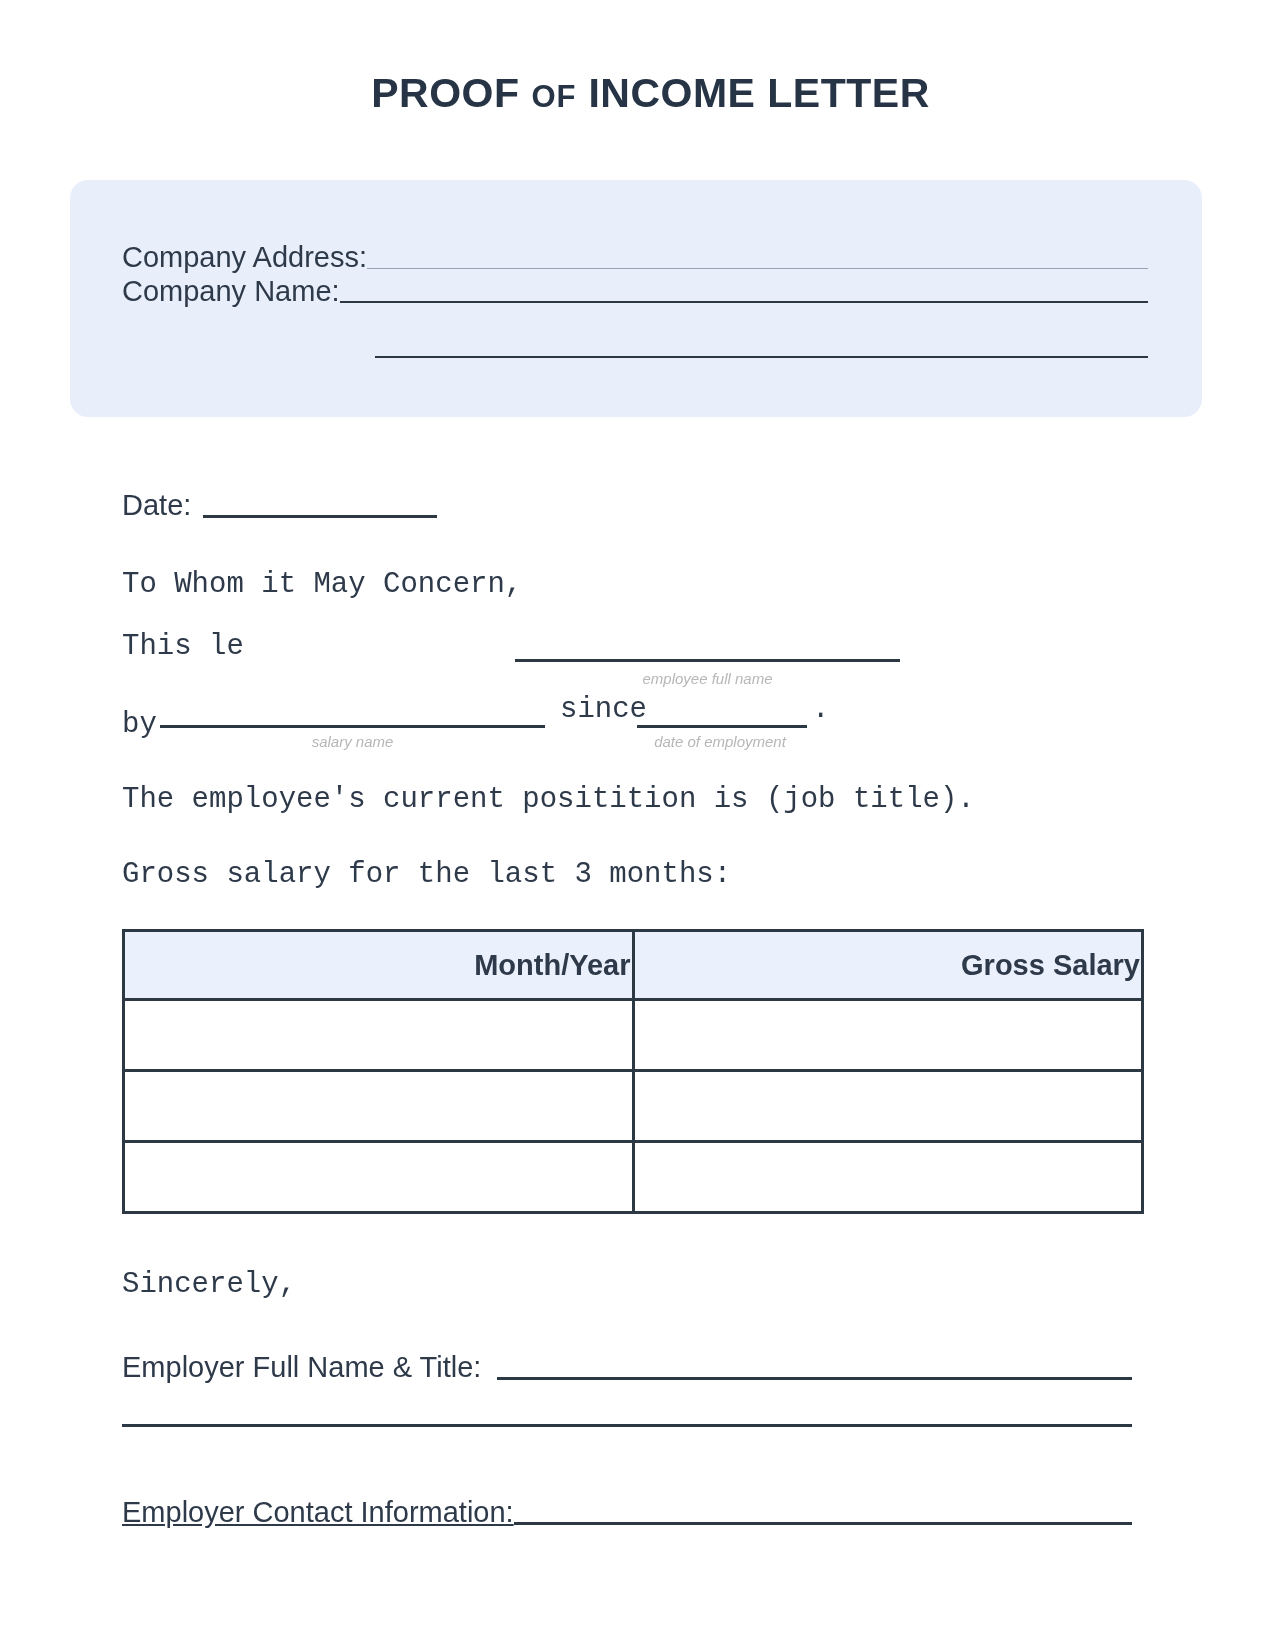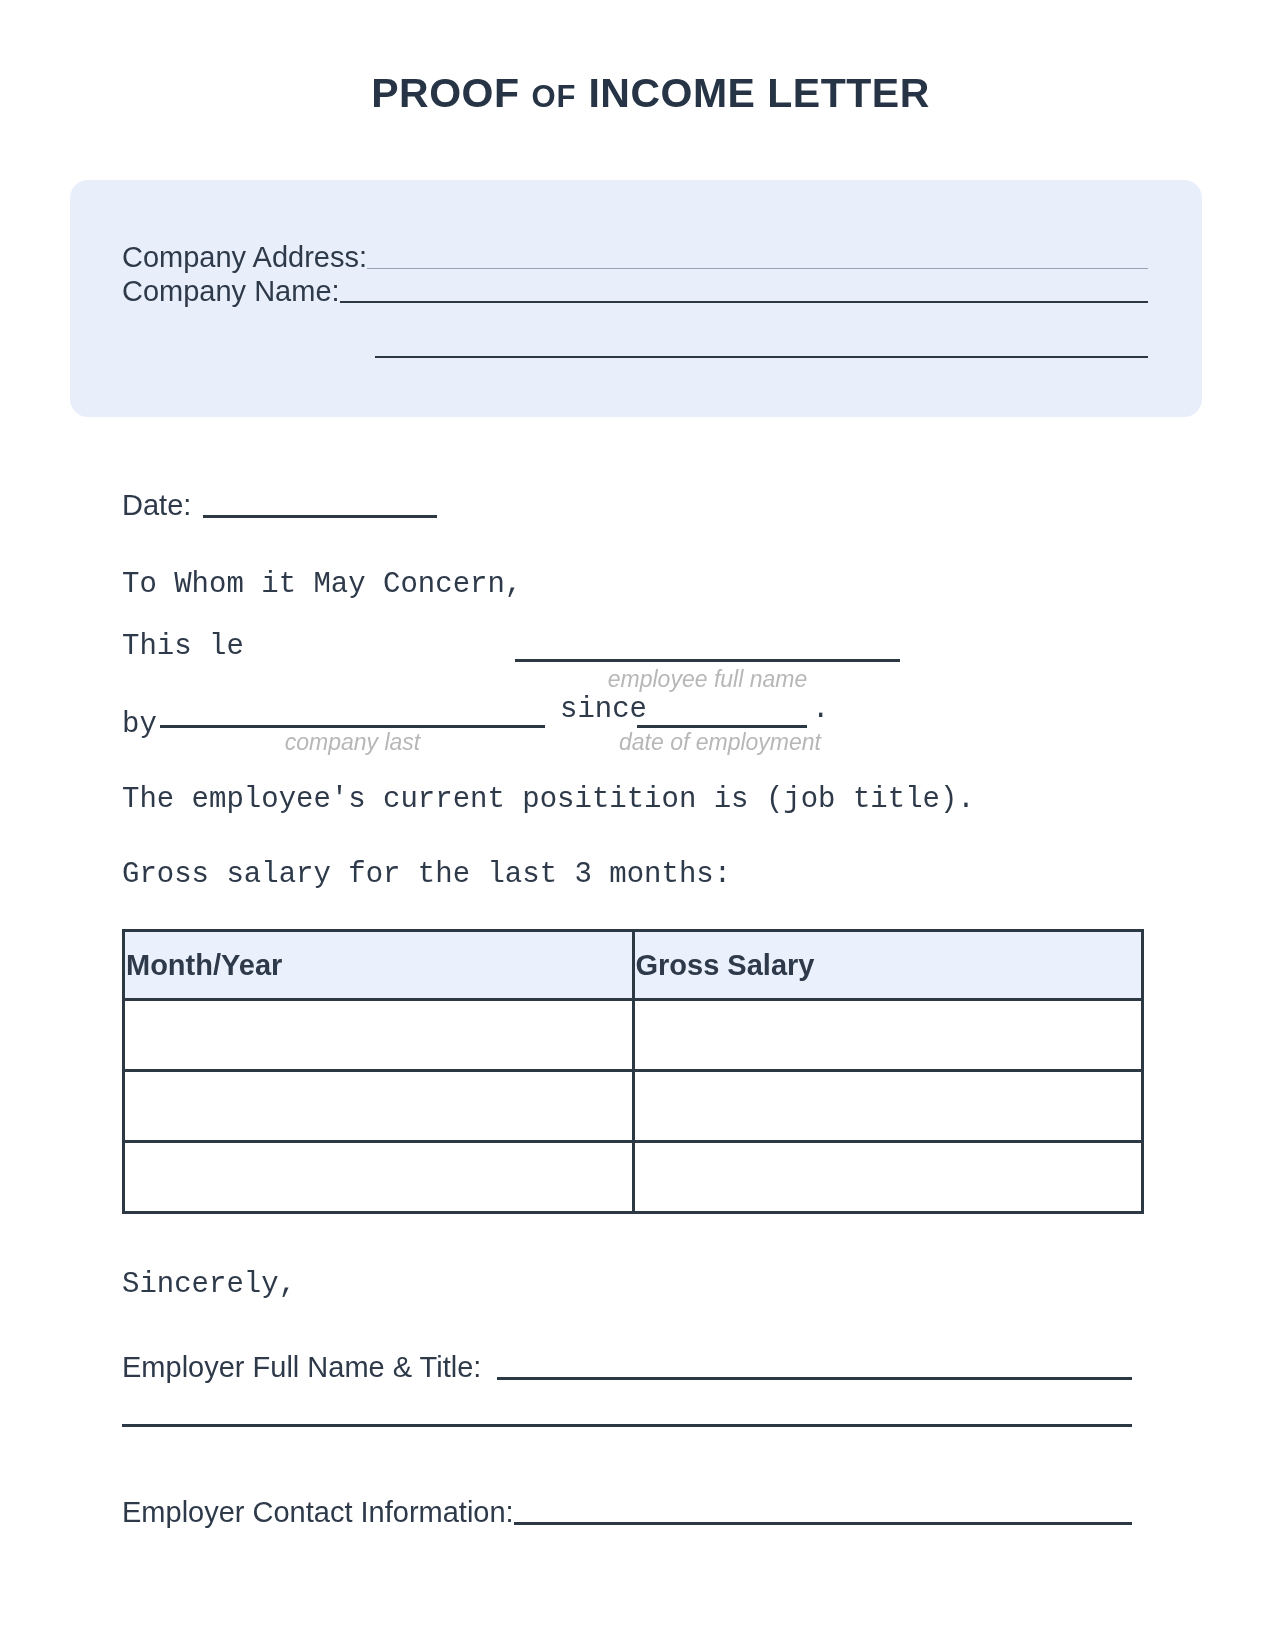--- a/index.html
+++ b/index.html
@@ -44,21 +44,21 @@
   .row-3 .fill-line { margin-left:253px; }
 
   
   .abs { position:absolute; font-size:29px; line-height:34px; white-space:nowrap;font-family:Liberation Mono, monospace; }
 
   
   .hline { position:absolute; border-top:3px solid var(--color-border, #2c3844); height:0; }
 
   .hint {
     position:absolute;
-    font-size:23px; font-style:italic;
+    font-size:15px; font-style:italic;
     color: var(--color-hint, #b7b7b7);
     text-align:center; line-height:22px;
   }
 
   
   .flex-row { position:absolute; display:flex; align-items:flex-end; font-size:29px; line-height:34px;text-align:center; }
   .flex-row .fill-line { border-bottom-width:3px; }
   .date-row .fill-line { flex:0 0 234px; margin-left:12px; margin-bottom:4px; }
   .employer-row { left:122px; width:1010px; }
   .employer-row .fill-line { margin-bottom:4px; }
@@ -69,21 +69,21 @@
     border-collapse:collapse; table-layout:fixed;
   }
   .salary-table th, .salary-table td {
     border:3px solid var(--color-border, #2c3844);
   }
   .salary-table th {
     height:64px;
     background: var(--color-table-header-bg, #eaf1fc);
     font-size:29px; font-weight:bold;
     color: var(--color-text, #2e3a4a);
-    text-align:left; vertical-align:middle;
+    text-align:right; vertical-align:middle;
   }
   .salary-table td { height:66px; background:#ffffff; }
 </style>
 </head>
 <body>
 
 <div class="page">
 
   <h1 class="title"><span>PROOF</span> <span class="small-of">OF</span> <span>INCOME LETTER</span></h1>
 
@@ -110,21 +110,21 @@
 
   <div class="abs" style="left:122px; top:630px;">This le</div>
   <div class="hline" style="left:515px; top:659px; width:385px;"></div>
   <div class="hint" style="left:515px; top:668px; width:385px;">employee full name</div>
 
   <div class="abs" style="left:122px; top:708px;">by</div>
   <div class="hline" style="left:160px; top:725px; width:385px;"></div>
   <div class="abs" style="left:560px; top:693px;">since</div>
   <div class="hline" style="left:637px; top:725px; width:170px;"></div>
   <div class="abs" style="left:812px; top:693px;">.</div>
-  <div class="hint" style="left:160px; top:731px; width:385px;">company last</div>
+  <div class="hint" style="left:160px; top:731px; width:385px;">salary name</div>
   <div class="hint" style="left:600px; top:731px; width:240px;">date of employment</div>
 
   <div class="abs" style="left:122px; top:783px;">The employee's current positition is (job title).</div>
 
   <div class="abs" style="left:122px; top:858px;">Gross salary for the last 3 months:</div>
 
   <table class="salary-table">
     <thead>
       <tr>
         <th>Month/Year</th>
@@ -151,18 +151,18 @@
 
   <div class="flex-row employer-row" style="top:1350px;gap:16px;">
     <span>Employer Full Name &amp; Title:</span>
     <span class="fill-line"></span>
   </div>
 
   <div class="flex-row employer-row" style="top:1424px;">
     <span class="fill-line"></span>
   </div>
 
-  <div class="flex-row employer-row" style="top:1495px;">
+  <div class="flex-row employer-row" style="top:1495px;text-decoration:underline;">
     <span>Employer Contact Information:</span>
     <span class="fill-line"></span>
   </div>
 
 </div>
 
 </body></html>

